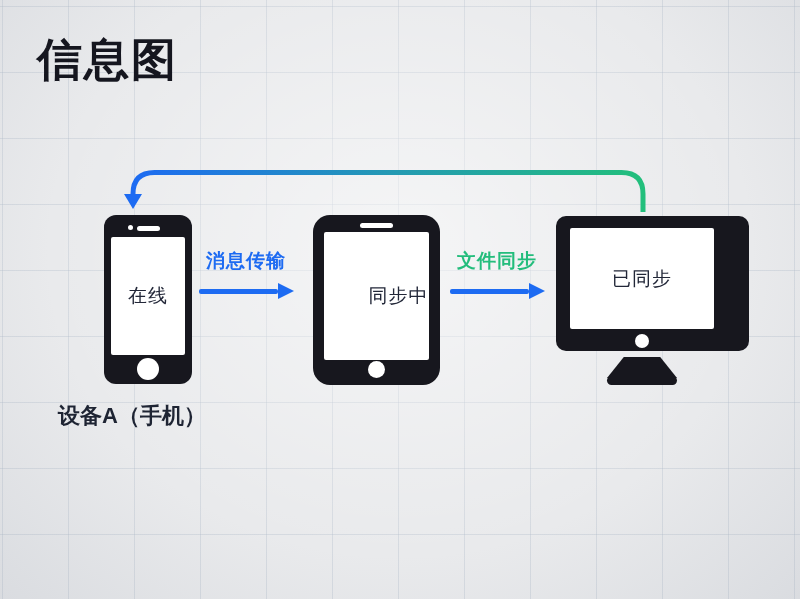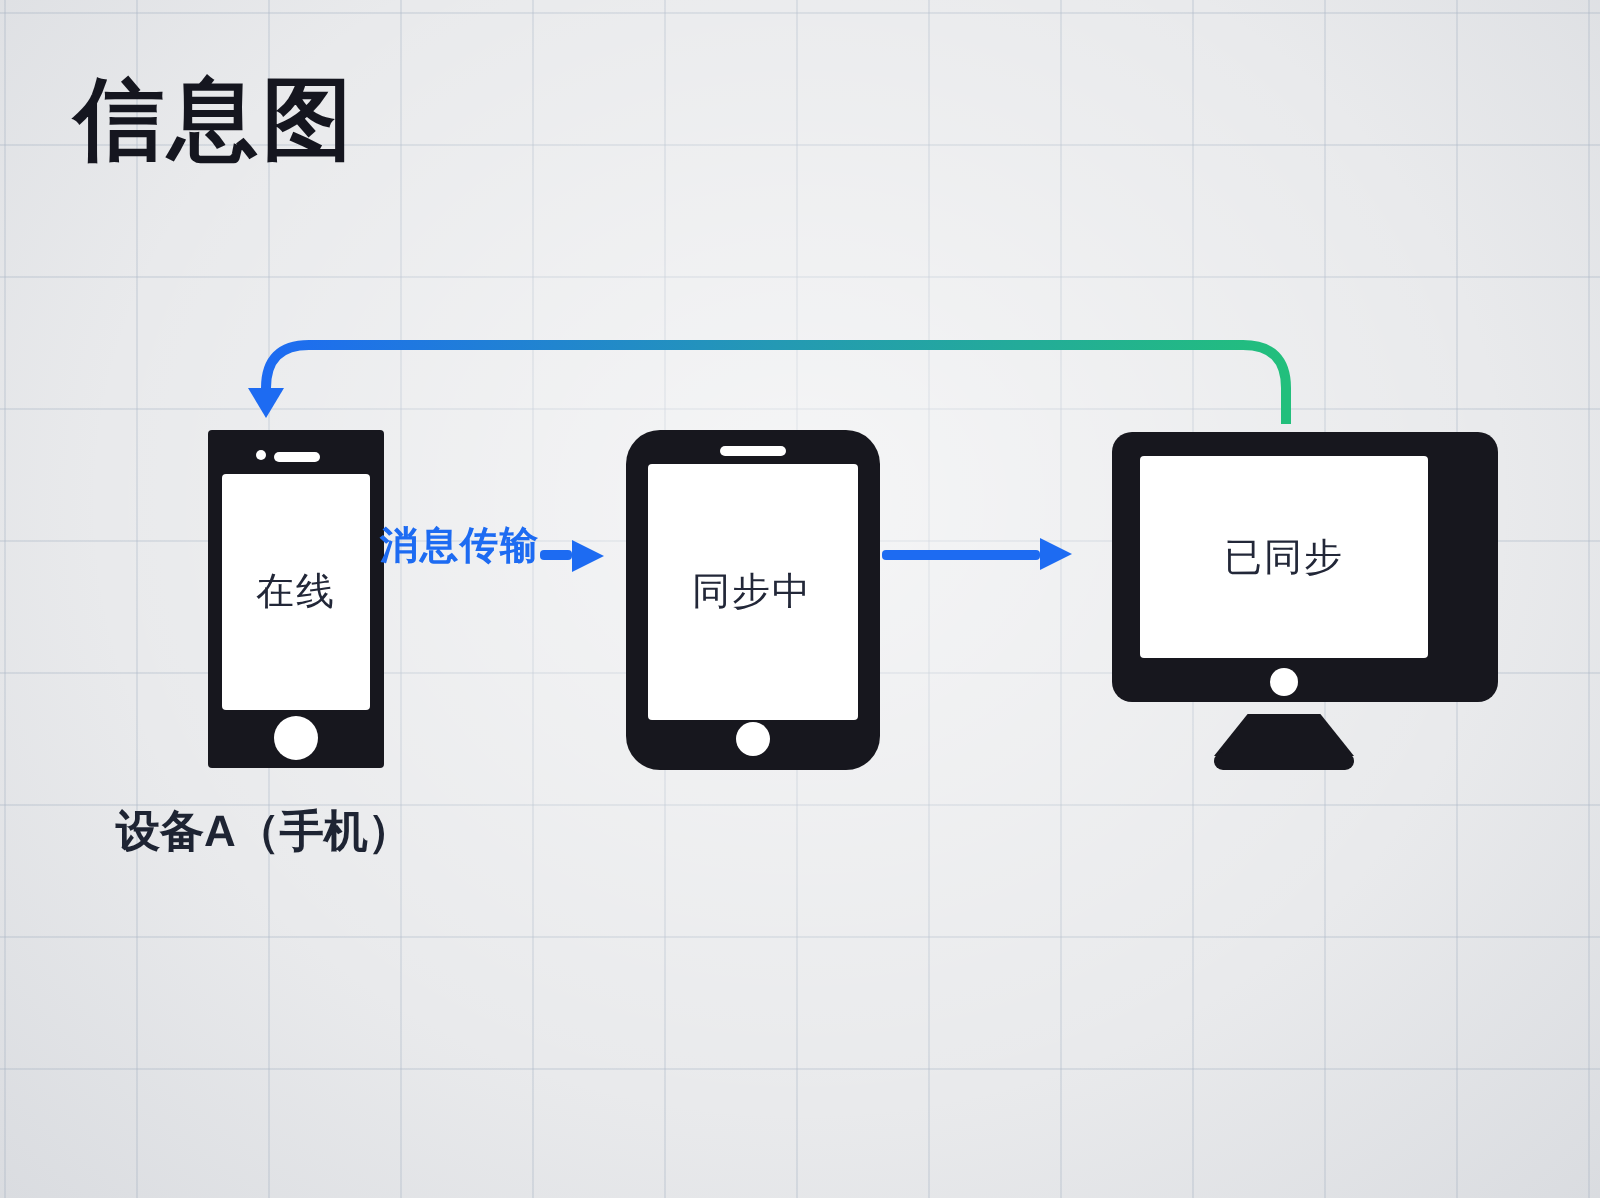--- a/index.html
+++ b/index.html
@@ -50,21 +50,21 @@
     color: #1e2433;
     white-space: nowrap;
   }
 
   
   .group-a { left: 22px; top: 215px; }
   .phone {
     position: relative;
     width: 88px; height: 169px;
     background: #17171e;
-    border-radius: 2px;
+    border-radius: 12px;
     margin-bottom: 17px;
     margin-left: 32px;
   }
   .phone .cam {
     position: absolute; left: 24px; top: 10px;
     width: 5px; height: 5px; border-radius: 50%;
     background: #ffffff;
   }
   .phone .speaker {
     position: absolute; left: 33px; top: 11px;
@@ -96,21 +96,21 @@
   .tablet .speaker {
     position: absolute; left: 47px; top: 8px;
     width: 33px; height: 5px; border-radius: 3px;
     background: #ffffff;
   }
   .tablet .screen {
     position: absolute; left: 11px; top: 17px;
     width: 105px; height: 128px;
     background: #ffffff;
     border-radius: 2px;
-    display: flex; align-items: center; justify-content: center;
+    display: flex; align-items: center; justify-content: flex-end;
   }
   .tablet .home {
     position: absolute; left: 55px; bottom: 7px;
     width: 17px; height: 17px; border-radius: 50%;
     background: #ffffff;
   }
 
   
   .group-c { left: 532px; top: 216px; }
   .monitor {
@@ -153,24 +153,24 @@
     font-size: 19px;
     font-weight: 500;
     color: #222738;
     letter-spacing: 1px;
     white-space: nowrap;
   }
 
   
   .flow {
     position: absolute;
-    top: 260px;
+    top: 248px;
     width: 112px;
     display: flex;
-    flex-direction: row;
+    flex-direction: column;
     align-items: center;
   }
   .flow-1 { left: 190px; }
   .flow-2 { left: 441px; }
   .flow-label {
     font-size: 19px;
     font-weight: 700;
     white-space: nowrap;
     letter-spacing: 1px;
   }
@@ -238,20 +238,21 @@
     <div class="tablet">
       <span class="speaker"></span>
       <div class="screen">
         <span class="status-text">同步中</span>
       </div>
       <span class="home"></span>
     </div>
   </div>
 
   <div class="flow flow-2">
+    <span class="flow-label green">文件同步</span>
     <div class="flow-arrow">
       <span class="shaft"></span>
       <span class="head"></span>
     </div>
   </div>
 
   <div class="device-group group-c">
     <div class="monitor">
       <div class="body">
         <div class="screen">

